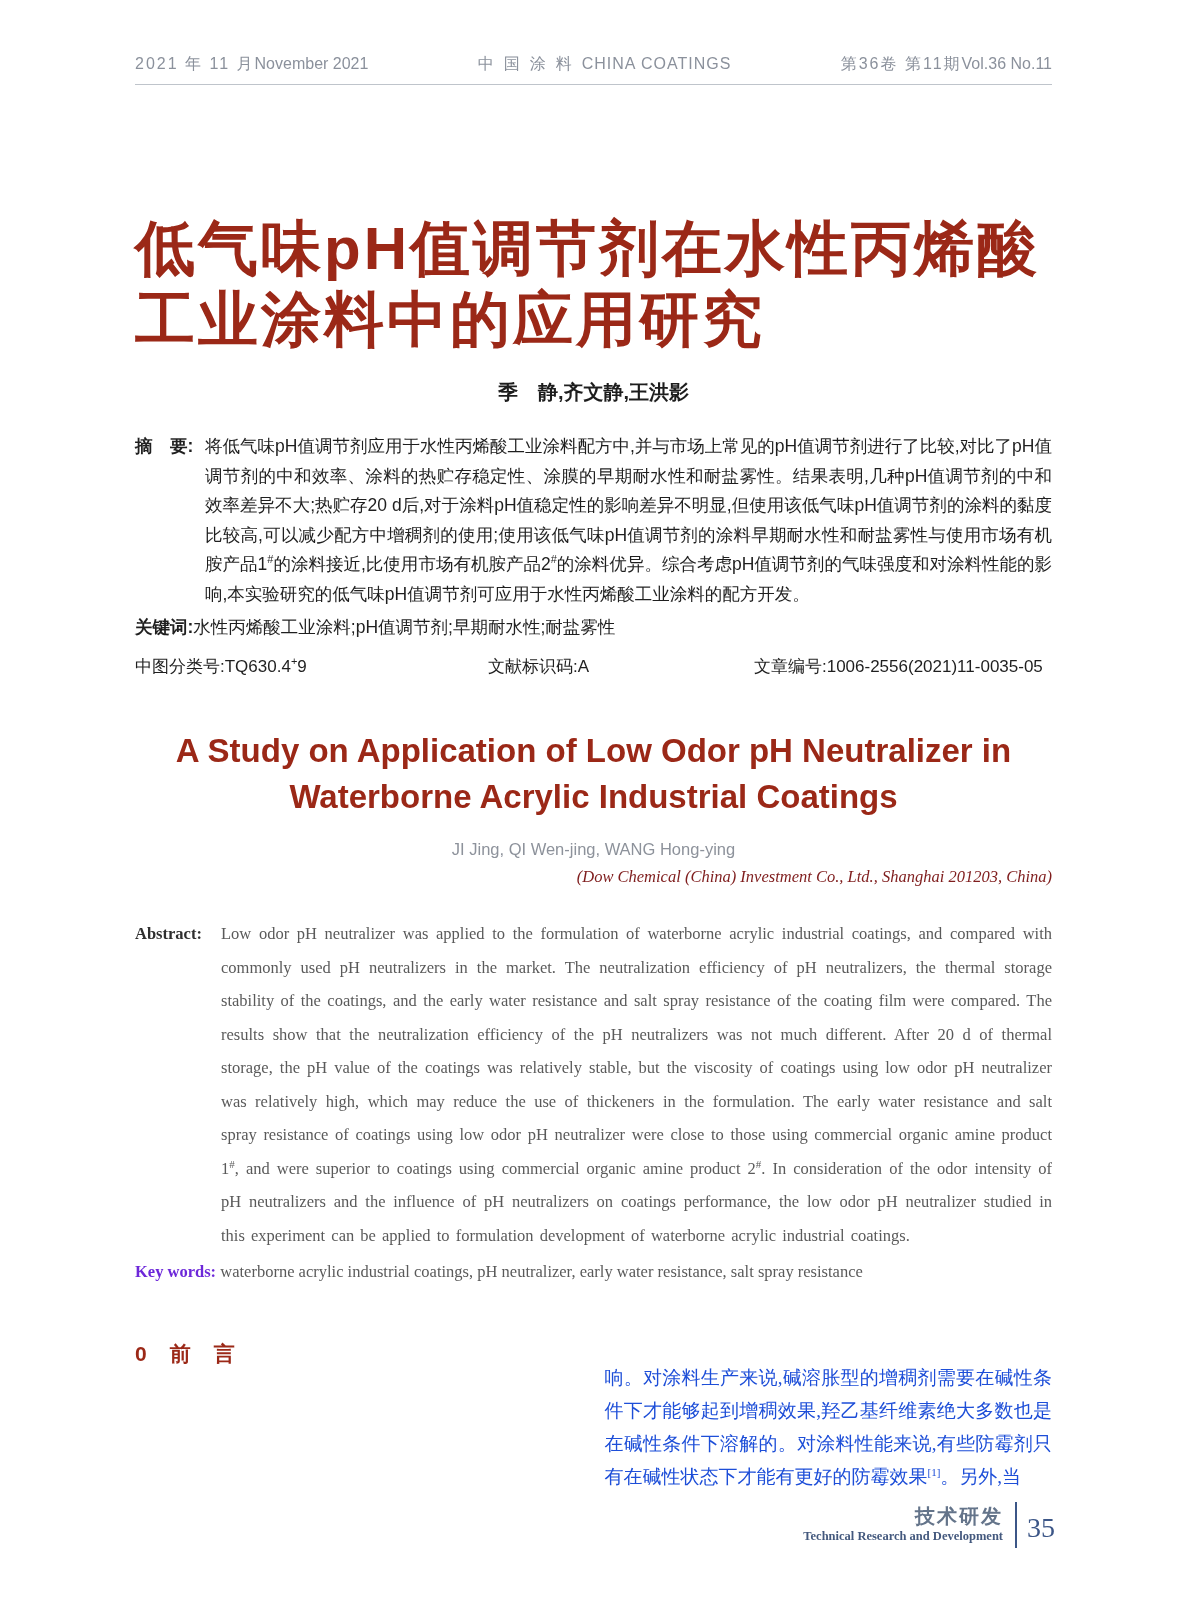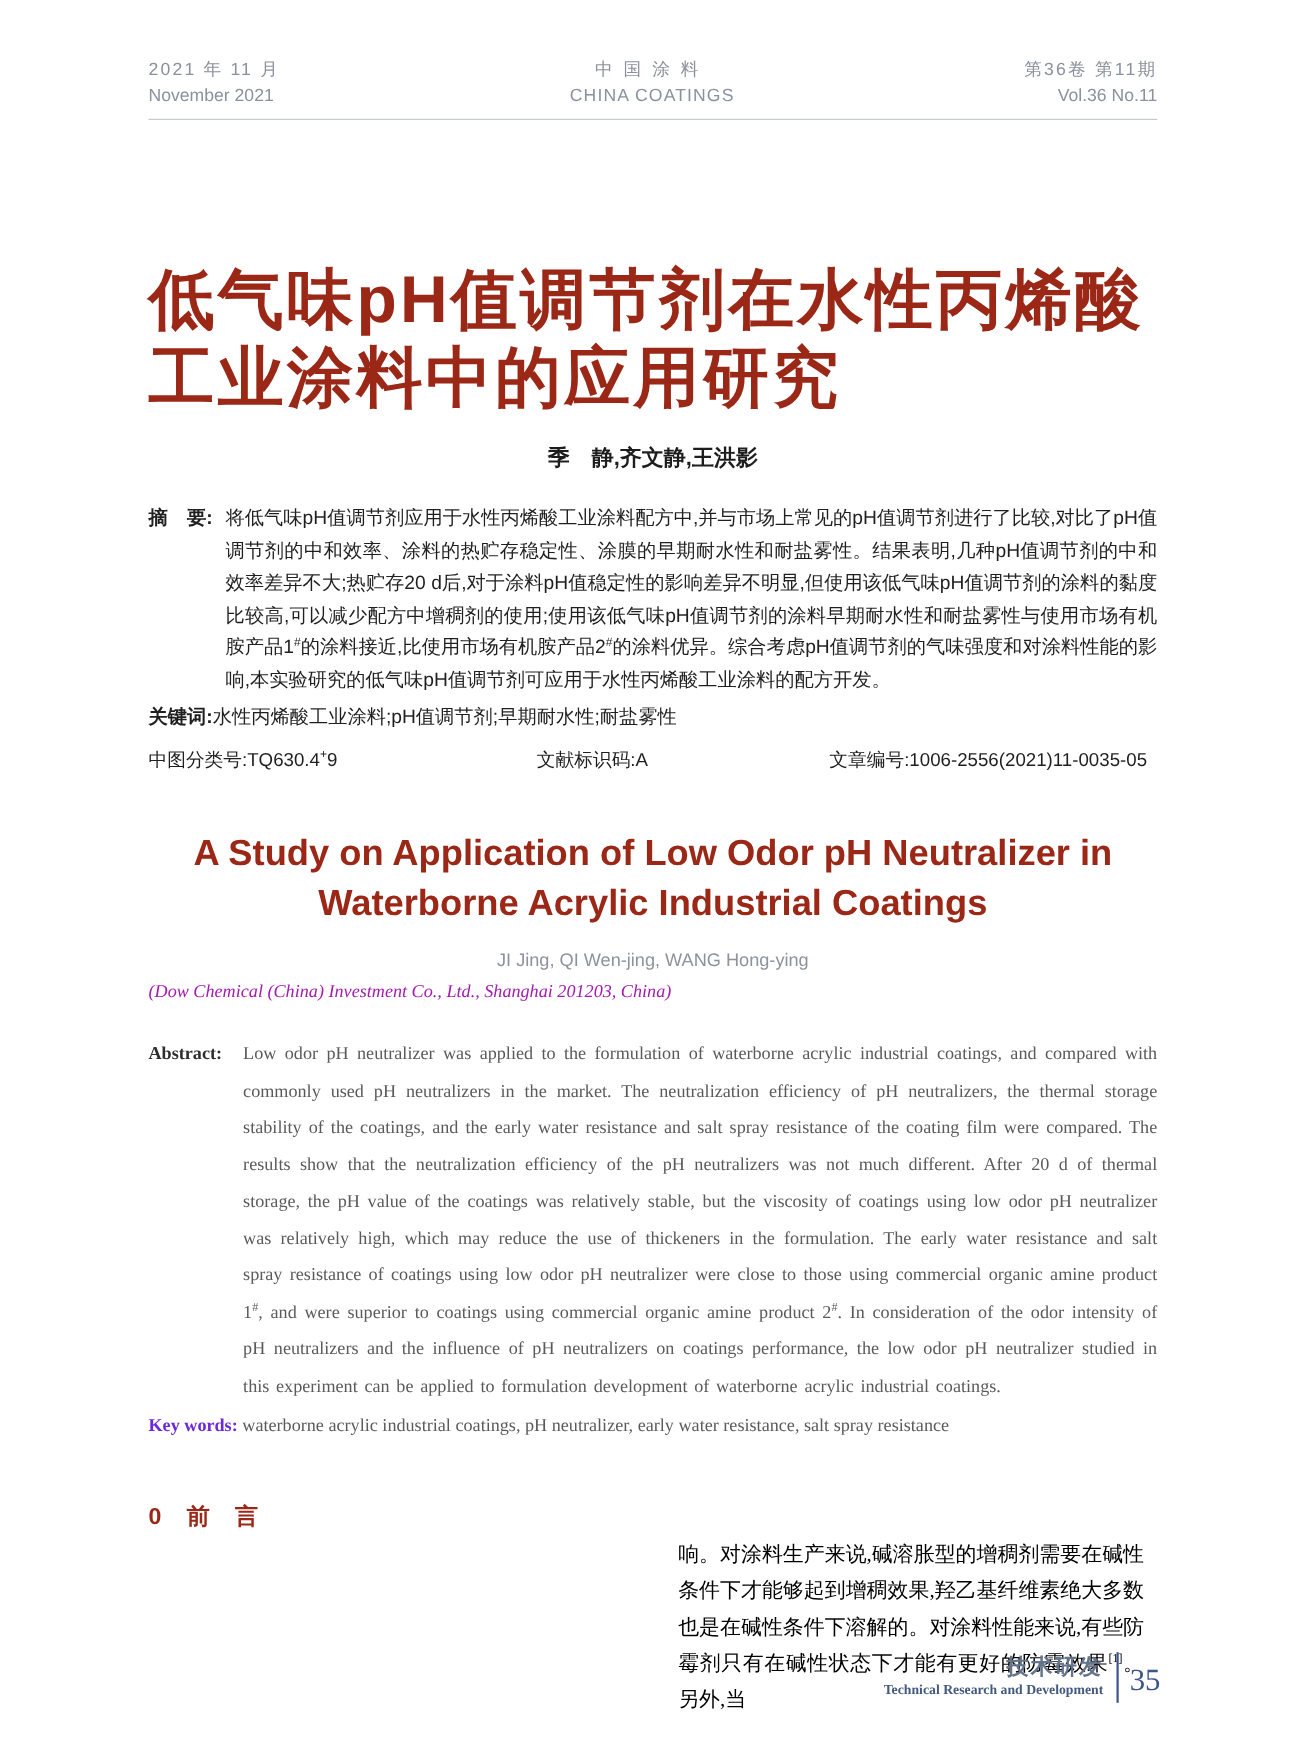--- a/index.html
+++ b/index.html
@@ -14,21 +14,21 @@
     overflow:hidden;
     font-family:"Liberation Sans","DejaVu Sans",sans-serif;
     color:#222;
   }
   
   .journal-header{
     display:flex;justify-content:space-between;align-items:flex-end;
     color:#8b919c;font-size:16px;line-height:24px;
     border-bottom:1px solid #bfc4cb;padding-bottom:8px;
   }
-  .jh-col{display:flex;flex-direction:column;}
+  .jh-col{display:flex;align-items:flex-end;}
   .jh-center{text-align:center;}
   .jh-right{text-align:right;}
   .jh-zh{letter-spacing:2px;}
   .jh-center .jh-zh{letter-spacing:10px;}
   .jh-center .jh-en{letter-spacing:1px;}
   
   .title-zh{
     margin:128px 0 0 0;text-align:left;
     color:#9b2817;font-weight:700;font-size:60px;line-height:71px;letter-spacing:3px;
   }
@@ -55,23 +55,23 @@
     font-size:16px;color:#1c1c1c;
   }
   
   .title-en{
     margin:50px 0 0 0;text-align:center;
     font-family:Liberation Sans, sans-serif;
     color:#9b2817;font-weight:700;font-size:33px;line-height:46px;
   }
   .authors-en{margin-top:20px;text-align:center;font-size:16.5px;color:#8d929b;}
   .affil-en{
-    margin-top:8px;text-align:left;
+    margin-top:8px;text-align:right;
     font-family:"Liberation Serif","DejaVu Serif",serif;
-    font-style:italic;font-size:16.5px;color:#a21caf;
+    font-style:italic;font-size:16.5px;color:#7f1d1d;
   }
   .abstract-en{
     margin-top:30px;
     font-family:"Liberation Serif","DejaVu Serif",serif;
     font-size:16.5px;line-height:33.5px;color:#5a5a5a;
     padding-left:86px;word-spacing:2px;
   }
   .abstract-en .hang-label{font-weight:700;color:#2e2e2e;}
   .keywords-en{
     margin-top:3px;
@@ -81,21 +81,21 @@
   .keywords-en .kw-label{font-weight:700;color:#6d28d9;font-family:"Liberation Serif","DejaVu Serif",serif;}
   
   .body-cols{display:flex;gap:22px;margin-top:52px;}
   .col{flex:1;min-width:0;}
   .sec-heading{
     color:#9b2817;font-weight:700;font-size:21px;letter-spacing:1px;
     margin:0 0 14px 0;
   }
   .body-par{
     font-family:"Liberation Serif","DejaVu Serif",serif;
-    font-size:19px;line-height:33px;color:#000000;text-align:justify;margin:12px;
+    font-size:19px;line-height:33px;color:#1d4ed8;text-align:justify;margin:0;
   }
   .indent2{text-indent:2em;}
   .col-right{padding-top:21px;}
   
   .page-footer{
     position:absolute;right:132px;top:1502px;
     display:flex;align-items:center;
   }
   .fs-text{text-align:right;}
   .fs-zh{font-size:20px;font-weight:700;color:#64748a;letter-spacing:2px;line-height:22px;}

